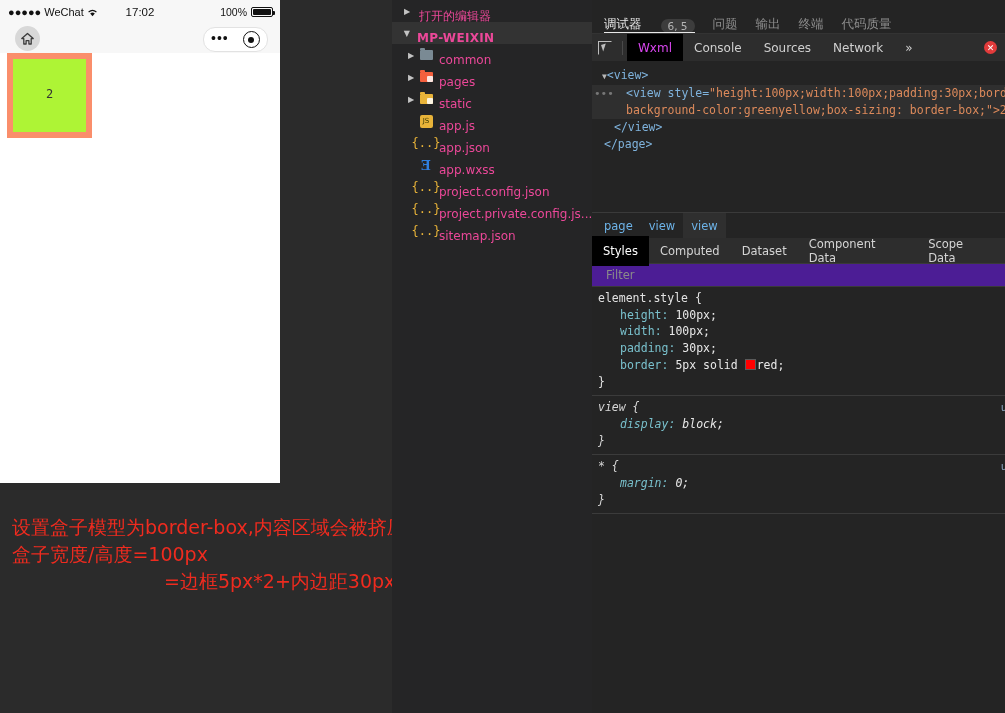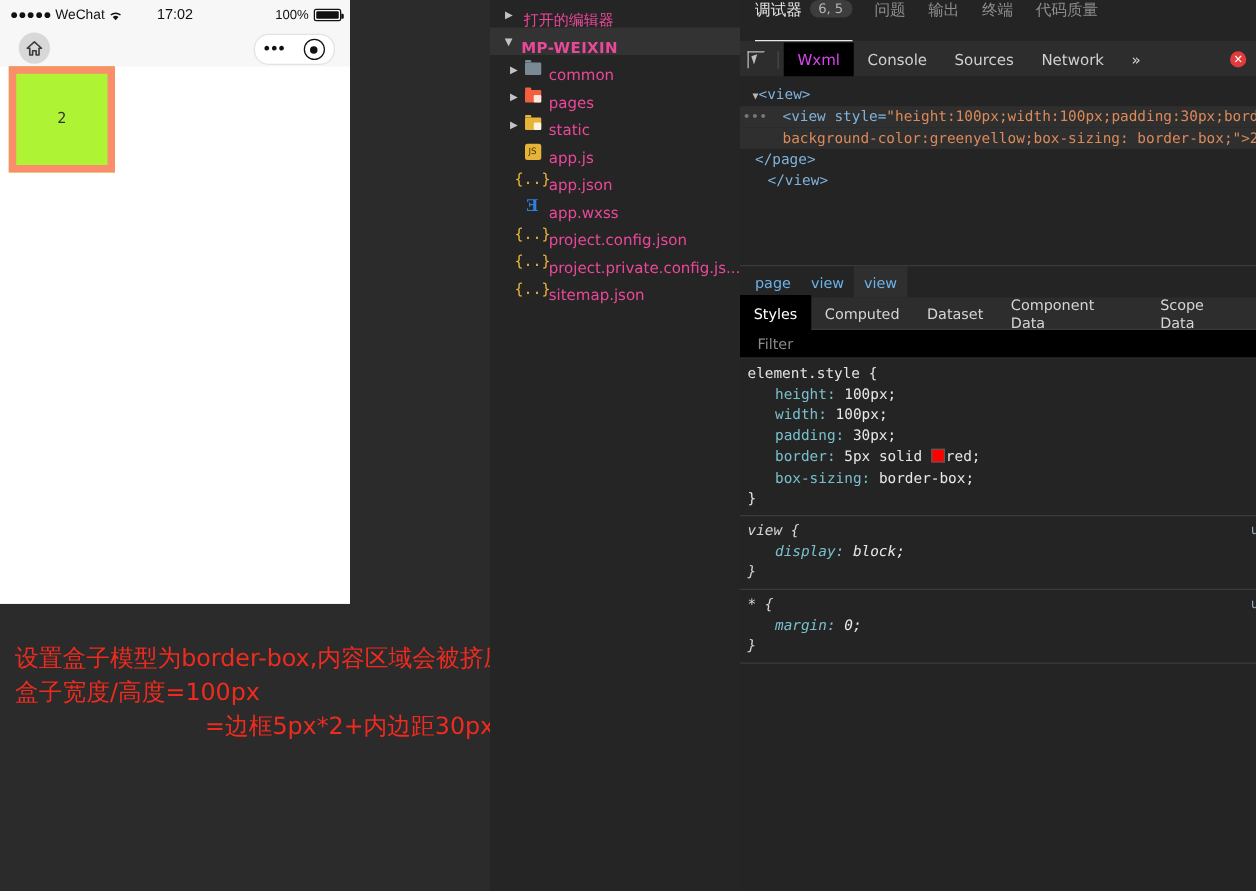--- a/index.html
+++ b/index.html
@@ -102,21 +102,21 @@
   #devtools{
     position:absolute;left:592px;top:0;width:413px;height:713px;
     background:#242424;color:#ccc;
     font-family:"DejaVu Sans","Liberation Sans",sans-serif;
   }
   #dt-toptabs{
     height:33px;display:flex;align-items:center;gap:18px;
     padding-left:12px;font-size:12.5px;color:#8d8d8d;
     background:#242424;border-bottom:1px solid #333;
   }
-  #dt-toptabs .tt{position:relative;height:33px;display:flex;align-items:flex-start;gap:6px;}
+  #dt-toptabs .tt{position:relative;height:33px;display:flex;align-items:flex-end;gap:19px;}
   #dt-toptabs .tt.active{color:#e8e8e8;}
   #dt-toptabs .tt.active::after{
     content:"";position:absolute;left:0;right:0;bottom:0;height:1.5px;background:#e8e8e8;
   }
   .count-pill{
     background:#3d3d3d;color:#b5b5b5;border-radius:9px;padding:1px 7px;font-size:10.5px;
   }
   #dt-subtabs{
     height:27px;display:flex;align-items:center;background:#2d2d2d;
     font-size:12px;color:#d0d0d0;position:relative;
@@ -151,21 +151,21 @@
 
   #dt-paneltabs{
     height:25px;display:flex;align-items:center;background:#2d2d2d;font-size:11.5px;color:#d5d5d5;
     border-bottom:1px solid #3a3a3a;
   }
   #dt-paneltabs .pt{padding:0 11px;height:30px;display:flex;align-items:center;}
   #dt-paneltabs .pt.active{background:#000;color:#fff;}
 
   #dt-filter{
     height:22px;display:flex;align-items:center;padding-left:14px;font-size:11.5px;color:#8a8a8a;
-    background:#000000;border-bottom:1px solid #3a3a3a;text-align:center;
+    background:#4c1d95;border-bottom:1px solid #3a3a3a;text-align:center;
   }
 
   #dt-styles{
     background:#242424;font-family:"DejaVu Sans Mono","Liberation Mono",monospace;
     font-size:11.5px;line-height:16.7px;
   }
   .rule{border-bottom:1px solid #3b3b3b;padding:3px 0 5px 6px;position:relative;}
   .rule .src{position:absolute;right:-2px;top:3px;color:#8ea9c4;font-size:10.5px;}
   .sel{color:#e2e2e2;}
   .sel.ua{color:#d6d6d6;font-style:italic;}
@@ -343,22 +343,22 @@
 
     <div id="wxml-code">
       <div class="ln"><span class="arrowT">▼</span><span class="tg">&lt;view&gt;</span></div>
       <div class="ln hl" style="padding-left:34px;">
         <span class="dots3">•••</span>
         <span class="tg">&lt;view style=</span><span class="val">"height:100px;width:100px;padding:30px;border</span>
       </div>
       <div class="ln hl" style="padding-left:34px;">
         <span class="val">background-color:greenyellow;box-sizing: border-box;"&gt;2&lt;/</span>
       </div>
+      <div class="ln" style="padding-left:22px;"><span class="tg">&lt;/view&gt;</span></div>
       <div class="ln" style="padding-left:12px;"><span class="tg">&lt;/page&gt;</span></div>
-      <div class="ln" style="padding-left:22px;"><span class="tg">&lt;/view&gt;</span></div>
     </div>
 
     <div id="dt-breadcrumb">
       <span class="bc">page</span>
       <span class="bc">view</span>
       <span class="bc active">view</span>
     </div>
 
     <div id="dt-paneltabs">
       <span class="pt active">Styles</span>
@@ -373,21 +373,20 @@
     </div>
 
     <div id="dt-styles">
 
       <div class="rule">
         <div class="sel">element.style {</div>
         <div class="prop"><span>height</span>: <span class="pv">100px;</span></div>
         <div class="prop"><span>width</span>: <span class="pv">100px;</span></div>
         <div class="prop"><span>padding</span>: <span class="pv">30px;</span></div>
         <div class="prop"><span>border</span>: <span class="pv">5px solid </span><span class="swatch" style="background:#ff0000"></span><span class="pv">red;</span></div>
-        <div class="prop"><span>box-sizing</span>: <span class="pv">border-box;</span></div>
         <div class="sel">}</div>
       </div>
 
       <div class="rule">
         <span class="src">u</span>
         <div class="sel ua">view {</div>
         <div class="prop ua"><span>display</span>: <span class="pv" style="font-style:italic">block;</span></div>
         <div class="sel ua">}</div>
       </div>
 

